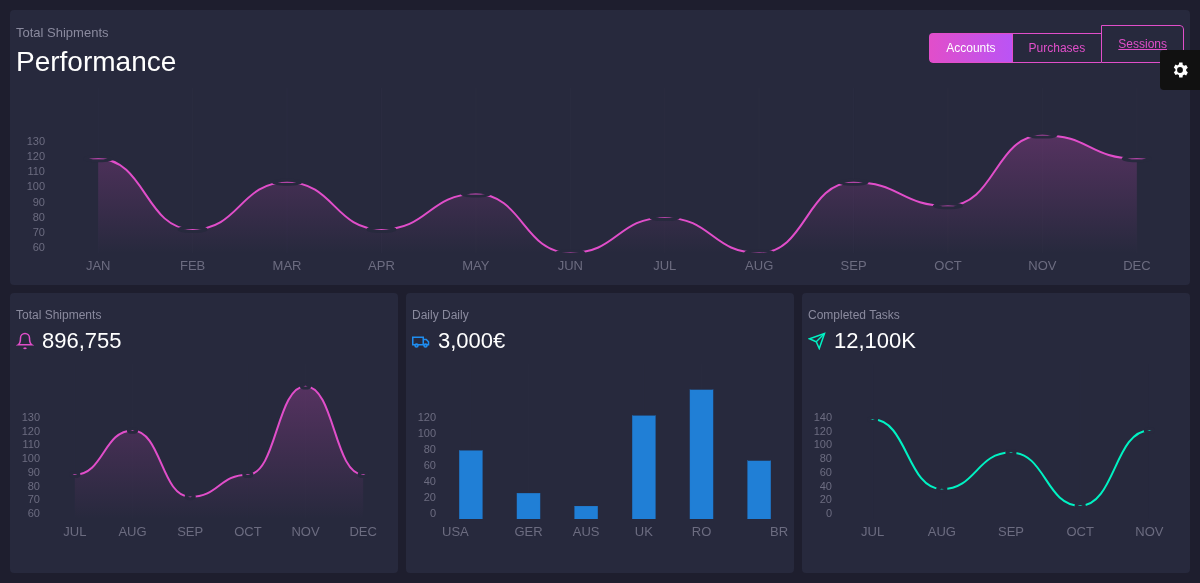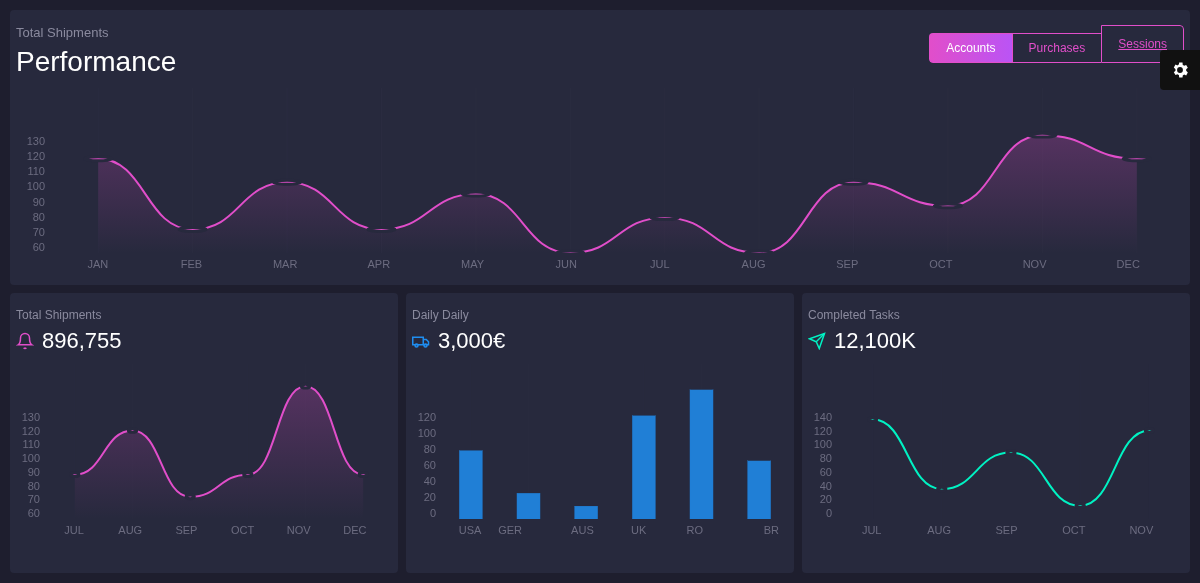--- a/index.html
+++ b/index.html
@@ -50,21 +50,21 @@
   right: 0;
   top: 50px;
   background: #111;
   width: 40px; height: 40px;
   border-radius: 4px 0 0 4px;
   display:flex; align-items:center; justify-content:center;
   color:#fff;
 }
 .chart-wrap { position:relative; height:190px; margin-top:10px; }
 .yaxis { position:absolute; left:0; top:0; bottom:25px; width:35px; display:flex; flex-direction:column; justify-content:space-between; font-size:11px; text-align:right; padding-right:6px; color:#6c6c80;margin-top:47px;}
-.xaxis { position:absolute; left:35px; right:9px; bottom:0; height:20px; display:flex; justify-content:space-between; font-size:11px; color:#6c6c80;}
+.xaxis { position:absolute; left:35px; right:0; bottom:0; height:20px; display:flex; justify-content:space-between; font-size:13px; color:#6c6c80;}
 .plot { position:absolute; left:35px; right:0; top:0; bottom:25px; }
 .plot svg { width:100%; height:100%; }
 .grid-line { stroke:#383850; stroke-width:0.3; }
 .line-pink { fill:none; stroke:#e14eca; stroke-width:2; }
 .line-teal { fill:none; stroke:#00f2c3; stroke-width:2; }
 .dot-pink { fill:#e14eca; stroke:#27293d; stroke-width:3; }
 .dot-teal { fill:#00f2c3; stroke:#27293d; stroke-width:3; }
 .bar { fill:#1f8ef1; opacity:0.85; }
 .bottom-row { display:flex; gap:8px; margin:0 10px; }
 .small-card { flex:1; height:280px; }
@@ -252,22 +252,22 @@
               </linearGradient>
             </defs>
             <rect x="49.99999999999999" y="558.3333333333334" width="66.66666666666667" height="441.66666666666663" class="bar" fill="url(#gradBlue)" stroke="#1f8ef1" stroke-width="1"></rect>
             <rect x="216.66666666666666" y="833.3333333333334" width="66.66666666666667" height="166.66666666666663" class="bar" fill="url(#gradBlue)" stroke="#1f8ef1" stroke-width="1"></rect>
             <rect x="383.33333333333337" y="916.6666666666666" width="66.66666666666667" height="83.33333333333337" class="bar" fill="url(#gradBlue)" stroke="#1f8ef1" stroke-width="1"></rect>
             <rect x="550" y="333.33333333333337" width="66.66666666666667" height="666.6666666666666" class="bar" fill="url(#gradBlue)" stroke="#1f8ef1" stroke-width="1"></rect>
             <rect x="716.6666666666666" y="166.66666666666663" width="66.66666666666667" height="833.3333333333334" class="bar" fill="url(#gradBlue)" stroke="#1f8ef1" stroke-width="1"></rect>
             <rect x="883.3333333333333" y="625" width="66.66666666666667" height="375" class="bar" fill="url(#gradBlue)" stroke="#1f8ef1" stroke-width="1"></rect>
           </svg></div>
       <div class="xaxis" id="xaxis-2">
-          <span style="flex: 1 1 0%; text-align: center;">USA</span>
-          <span style="flex: 1 1 0%; text-align: left;">GER</span>
+          <span style="flex: 1 1 0%; text-align: left;">USA</span>
+          <span style="flex: 1 1 0%; text-align: center;">GER</span>
           <span style="flex: 1 1 0%; text-align: center;">AUS</span>
           <span style="flex: 1 1 0%; text-align: center;">UK</span>
           <span style="flex: 1 1 0%; text-align: center;">RO</span>
           <span style="flex: 1 1 0%; text-align: right;">BR</span>
         </div>
     </div>
   </div>
 
   <div class="card small-card">
     <div class="sub">Completed Tasks</div>

